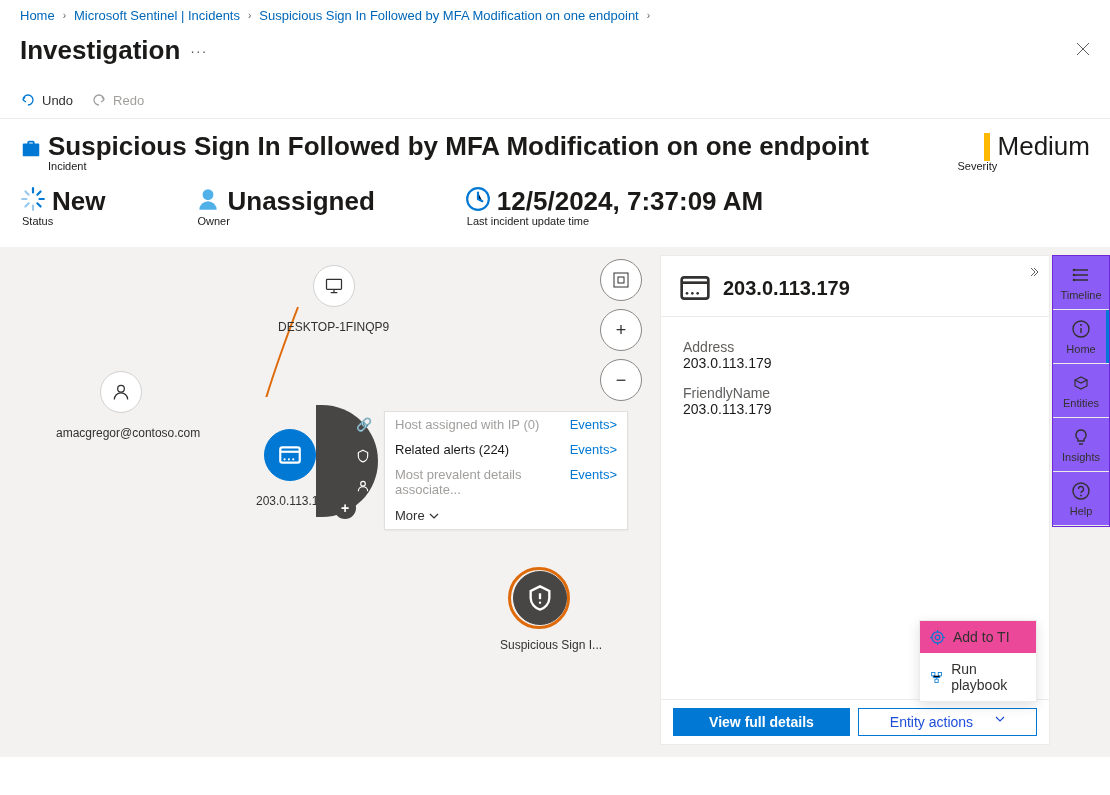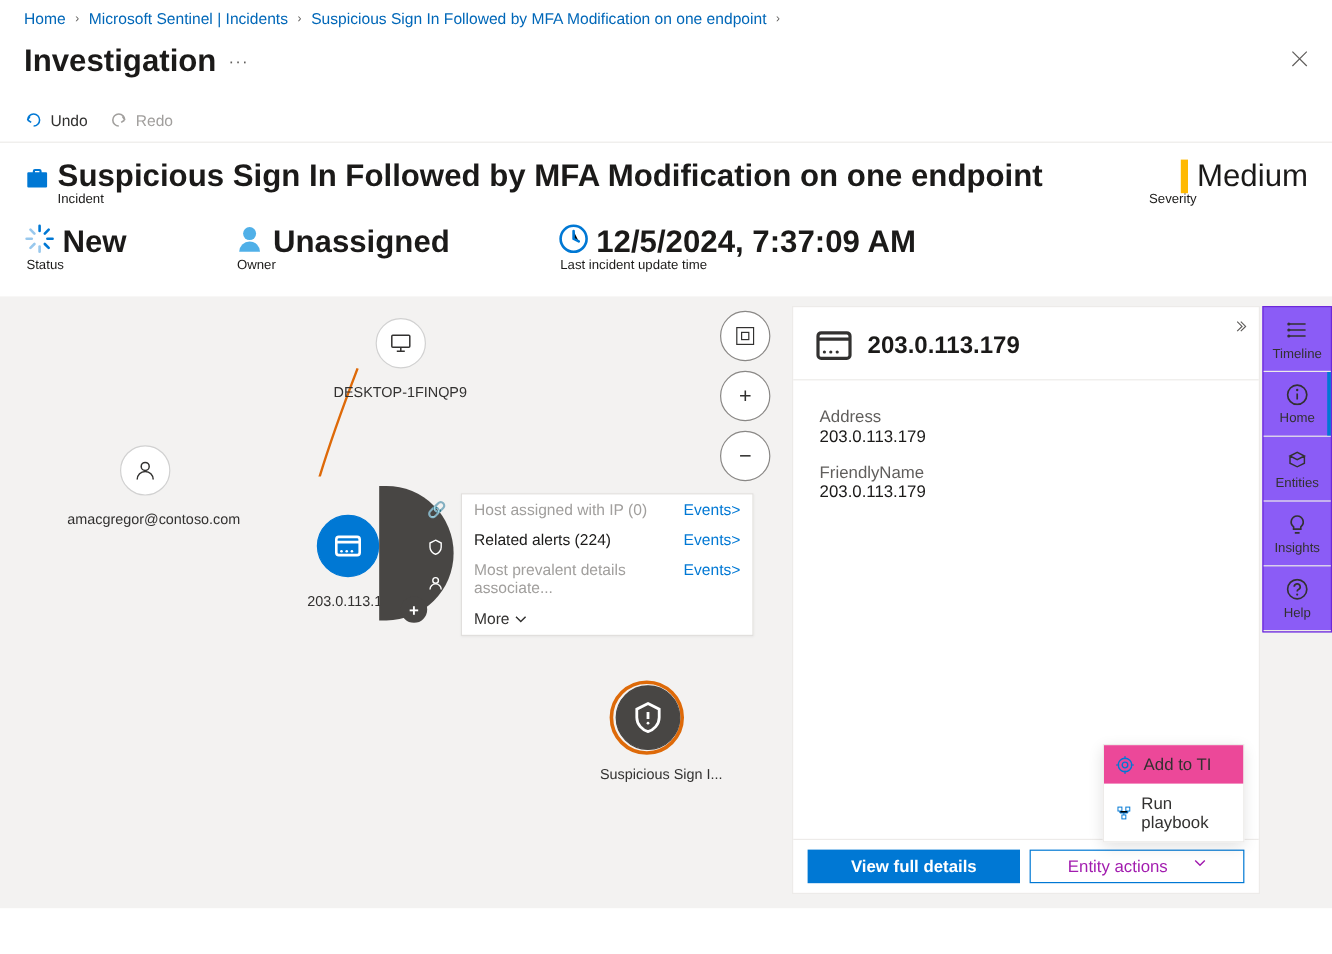--- a/index.html
+++ b/index.html
@@ -71,21 +71,21 @@
   .side-panel { position: absolute; right: 60px; top: 8px; width: 390px; background: #fff; border: 1px solid #edebe9; display: flex; flex-direction: column; height: 490px;}
   .panel-header { display: flex; align-items: center; gap: 12px; padding: 16px 18px 12px; border-bottom: 1px solid #edebe9; }
   .panel-header .entity-icon { width: 32px; height: 32px; color: #323130;}
   .panel-title { font-size: 20px; font-weight: 600; flex: 1;}
   .panel-body { padding: 16px 22px; flex: 1; }
   .attr-label { color: #605e5c; font-size: 14px; margin-top: 6px; }
   .attr-val { color: #1b1a19; font-size: 14px; margin-bottom: 14px; }
 
   .panel-footer { padding: 8px 12px; display: flex; gap: 8px; border-top: 1px solid #edebe9; position: relative;}
   .btn-primary { flex:1; background: #0078d4; color: #fff; border: none; padding: 6px 0; font-size: 14px; font-weight: 600; cursor: pointer; }
-  .btn-secondary { flex:1; background: #fff; border: 1px solid #0078d4; color: #a21caf; padding: 5px 0; font-size: 14px; cursor: pointer; display:flex; align-items:flex-start; justify-content:center; gap:22px;}
+  .btn-secondary { flex:1; background: #fff; border: 1px solid #0078d4; color: #1d4ed8; padding: 5px 0; font-size: 14px; cursor: pointer; display:flex; align-items:flex-start; justify-content:center; gap:22px;}
 
   .action-menu { position: absolute; bottom: 42px; right: 12px; width: 118px; background: #fff; border: 1px solid #edebe9; box-shadow: 0 4px 12px rgba(0,0,0,.12); }
   .action-item { display: flex; align-items: center; gap: 8px; padding: 8px 10px; font-size: 14px; color: #323130; cursor: pointer; }
   .action-item.hover { background: #ec4899; }
   .action-item svg { width: 15px; height: 15px; color: #0078d4; }
 
   
   .right-rail { position: absolute; right: 0; top: 8px; width: 58px; background: #8b5cf6; border: 1px solid #6d28d9; }
   .rail-item { padding: 10px 2px 8px; text-align: center; border-bottom: 1px solid #edebe9; cursor: pointer; position:relative;}
   .rail-item svg { width: 18px; height: 18px; color: #323130; margin-bottom: 2px;}

